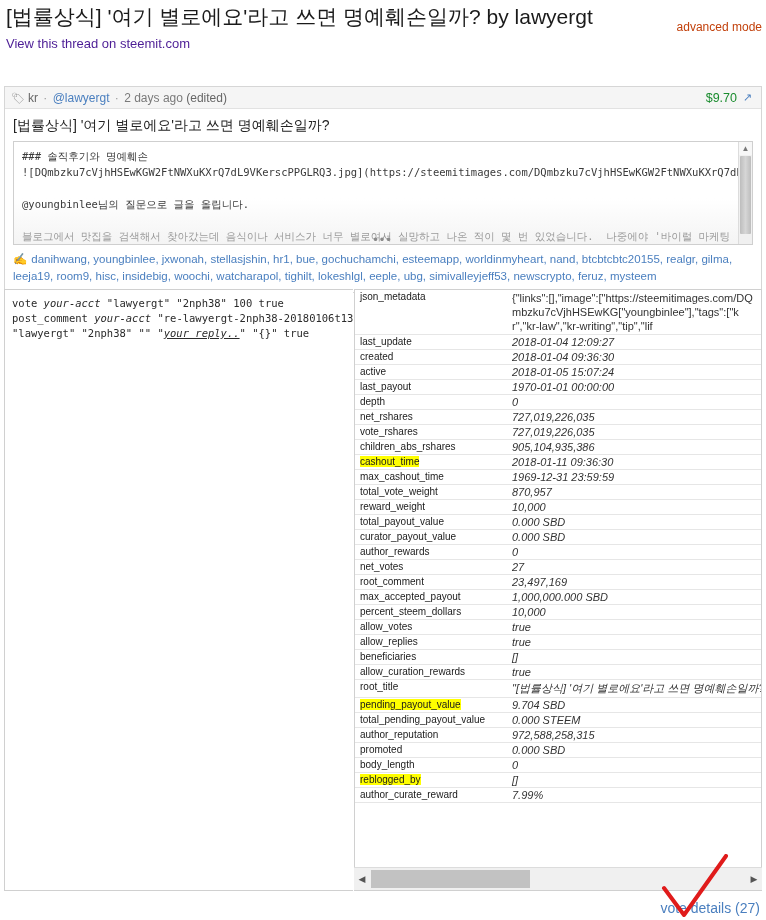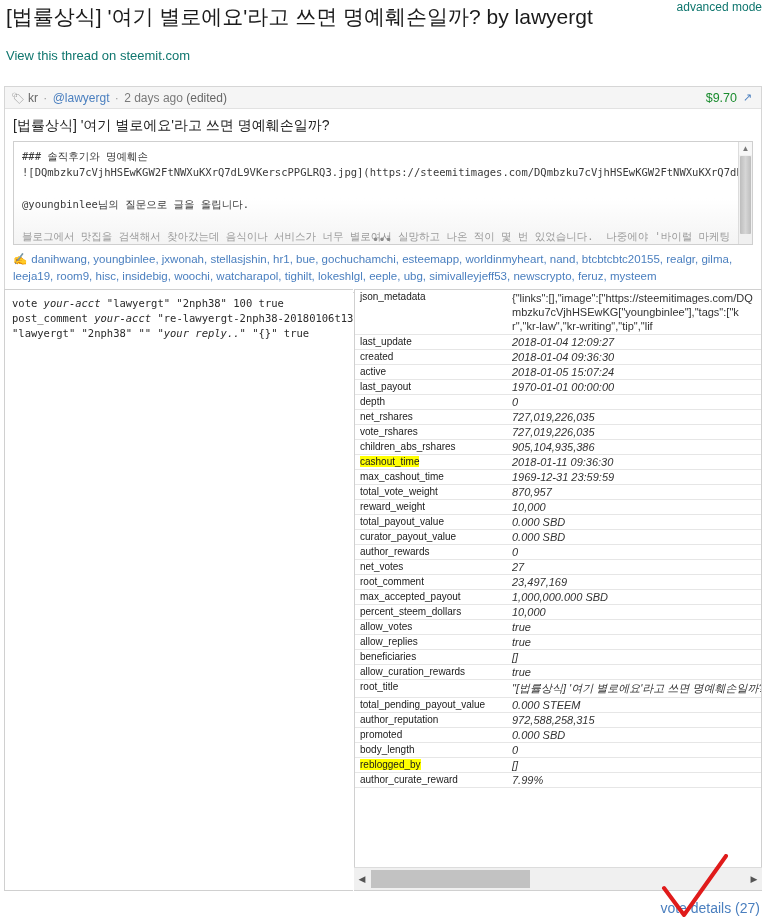--- a/index.html
+++ b/index.html
@@ -20,33 +20,33 @@
   }
   #page-title {
     font-size: 21px;
     color: #1a1a1a;
     line-height: 30px;
     white-space: nowrap;
     font-weight: 400;
   }
   #advanced-mode {
     position: absolute;
-    top: 0; right: 4px;
+    top: 20px; right: 4px;
     font-size: 12px;
-    color: #0f766e;
+    color: #c2410c;
     text-decoration: none;
     cursor: pointer;
     text-align: center;
   }
   #thread-link {
     display: block;
     font-size: 13px;
-    color: #0f766e;
+    color: #4c1d95;
     text-decoration: none;
-    margin-top: 16px;
+    margin-top: 4px;
     cursor: pointer;
   }
 
   
   #post-card {
     position: absolute;
     left: 4px; top: 86px;
     width: 758px;
     border: 1px solid #d6d6d6;
     background: #ffffff;
@@ -160,21 +160,21 @@
   #cmd-text {
     font-family: "DejaVu Sans Mono", monospace;
     font-size: 10.5px;
     line-height: 15px;
     color: #2a2a2a;
     padding: 6px 7px;
     margin: 0;
     white-space: pre;
   }
   #cmd-text .acct { font-style: italic; }
-  #cmd-text .reply { font-style: italic; }
+  #cmd-text .reply { font-style: italic; text-decoration: underline; }
 
   #right-pane {
     position: absolute; left: 350px; top: 0;
     width: 408px; height: 602px;
     border: 1px solid #d0d0d0;
     background: #fff;
     overflow: hidden;
   }
   #kv-table {
     width: 100%;
@@ -392,20 +392,24 @@
           </tr>
           <tr>
             <td class="k">allow_curation_rewards</td>
             <td class="v">true</td>
           </tr>
           <tr>
             <td class="k">root_title</td>
             <td class="v">"[법률상식] '여기 별로에요'라고 쓰면 명예훼손일까?"</td>
           </tr>
           <tr>
+            <td class="k"><span class="hl">pending_payout_value</span></td>
+            <td class="v">9.704 SBD</td>
+          </tr>
+          <tr>
             <td class="k">total_pending_payout_value</td>
             <td class="v">0.000 STEEM</td>
           </tr>
           <tr>
             <td class="k">author_reputation</td>
             <td class="v">972,588,258,315</td>
           </tr>
           <tr>
             <td class="k">promoted</td>
             <td class="v">0.000 SBD</td>

